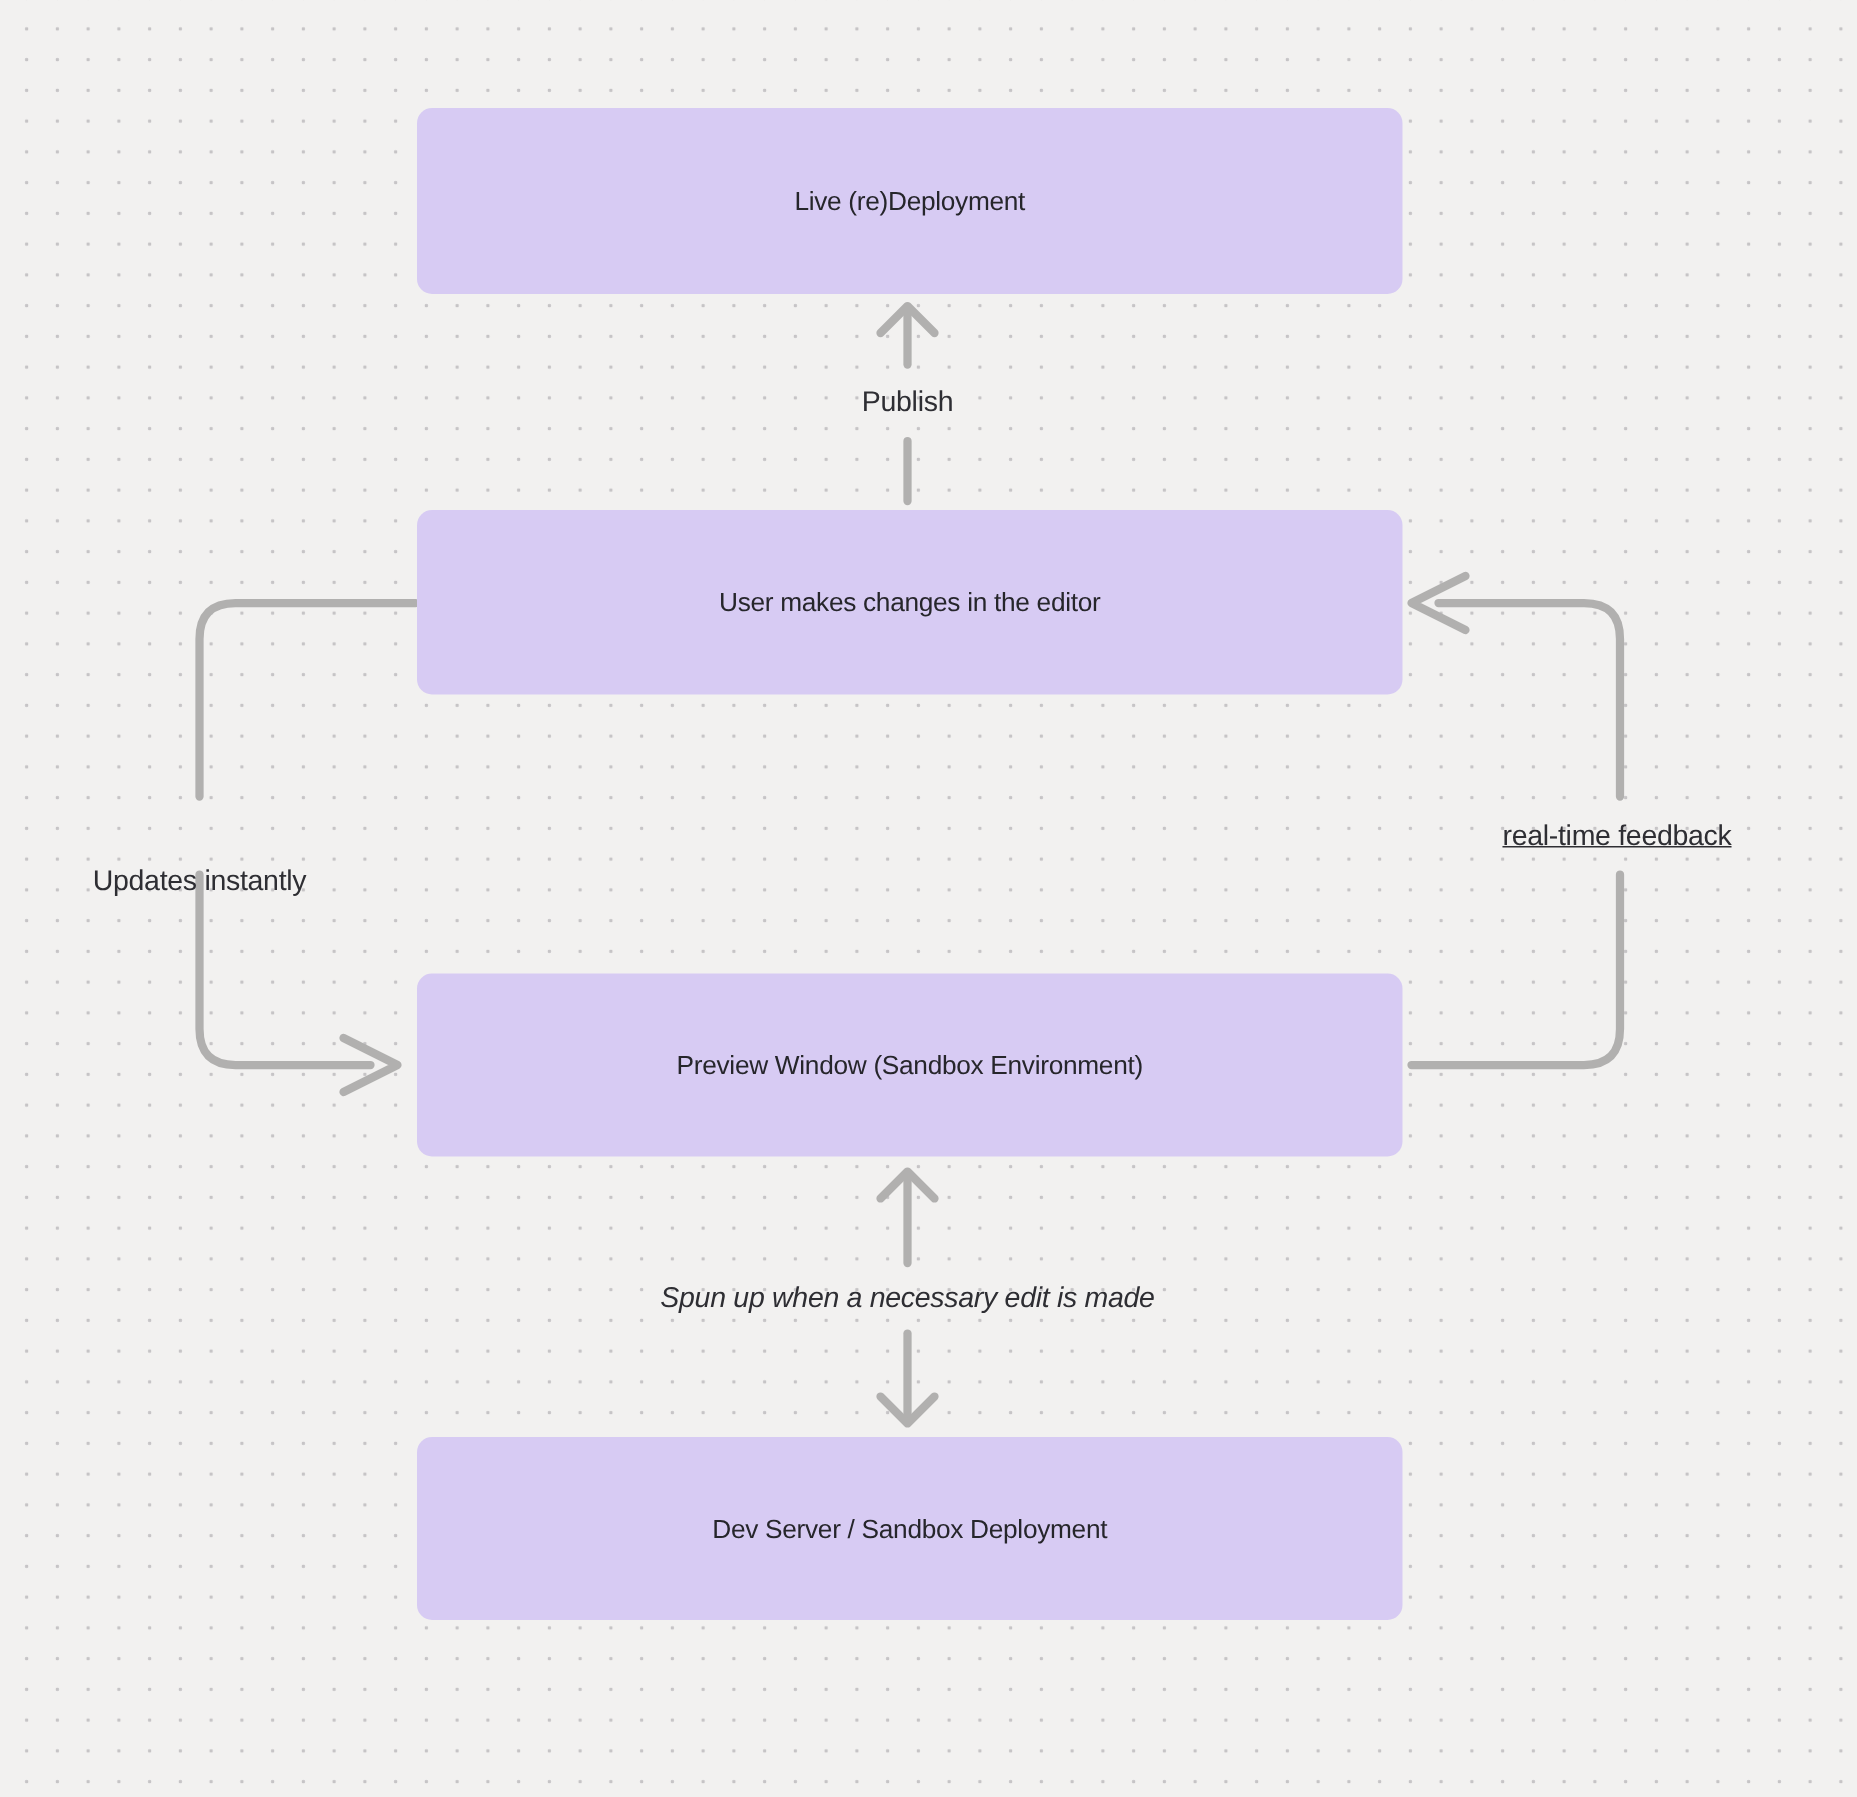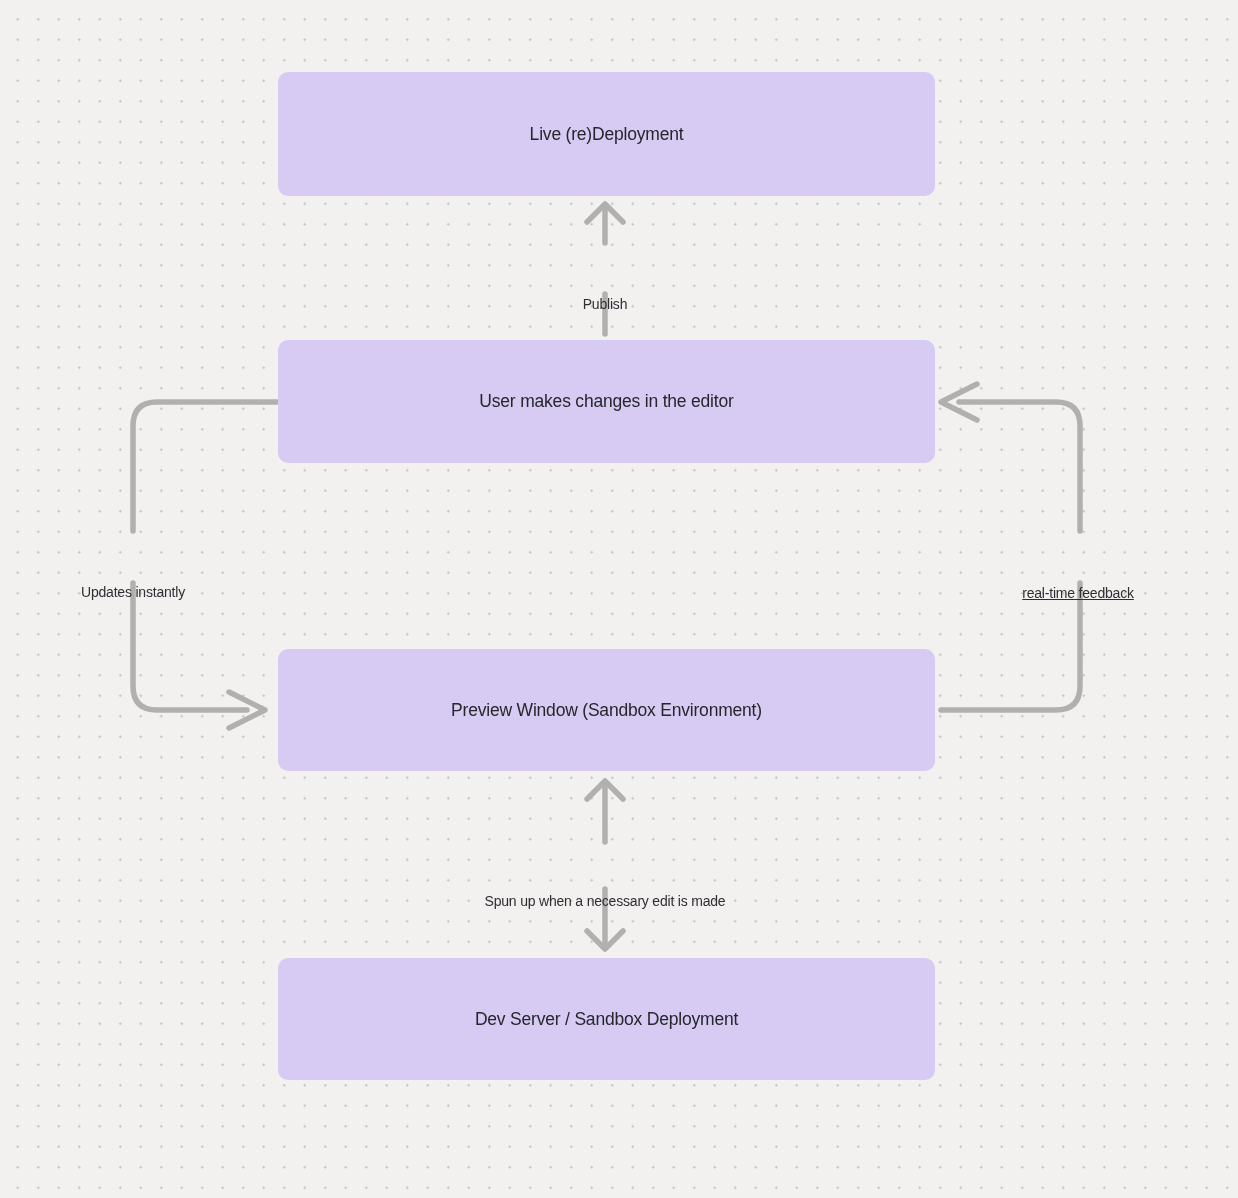--- a/index.html
+++ b/index.html
@@ -52,25 +52,24 @@
   }
   .node span{
     font-size:17.5px;
     letter-spacing:-0.2px;
     color:var(--node-text);
     white-space:nowrap;
   }
   .edge-label{
     position:absolute;
     transform:translate(-50%,-50%);
-    font-size:14px;
+    font-size:19px;
     letter-spacing:-0.2px;
     color:var(--label-text);
     white-space:nowrap;
-    margin-top:35px;
   }
 </style>
 </head>
 <body>
 
 <div class="canvas">
 
   <svg class="connectors" viewBox="0 0 1238 1198" aria-hidden="true">
 
     <g>
@@ -110,19 +109,19 @@
   <div class="node" style="top:649px;height:122px;">
     <span>Preview Window (Sandbox Environment)</span>
   </div>
 
   <div class="node" style="top:958px;height:122px;">
     <span>Dev Server / Sandbox Deployment</span>
   </div>
 
   <div class="edge-label" style="left:605px;top:269px;">Publish</div>
 
-  <div class="edge-label" style="left:133px;top:557px;">Updates instantly</div>
+  <div class="edge-label" style="left:133px;top:588px;">Updates instantly</div>
 
   <div class="edge-label" style="left:1078px;top:558px;text-decoration:underline;">real-time feedback</div>
 
-  <div class="edge-label" style="left:605px;top:866px;">Spun up when a necessary edit is made</div>
+  <div class="edge-label" style="left:605px;top:866px;font-style:italic;">Spun up when a necessary edit is made</div>
 
 </div>
 
 </body></html>

